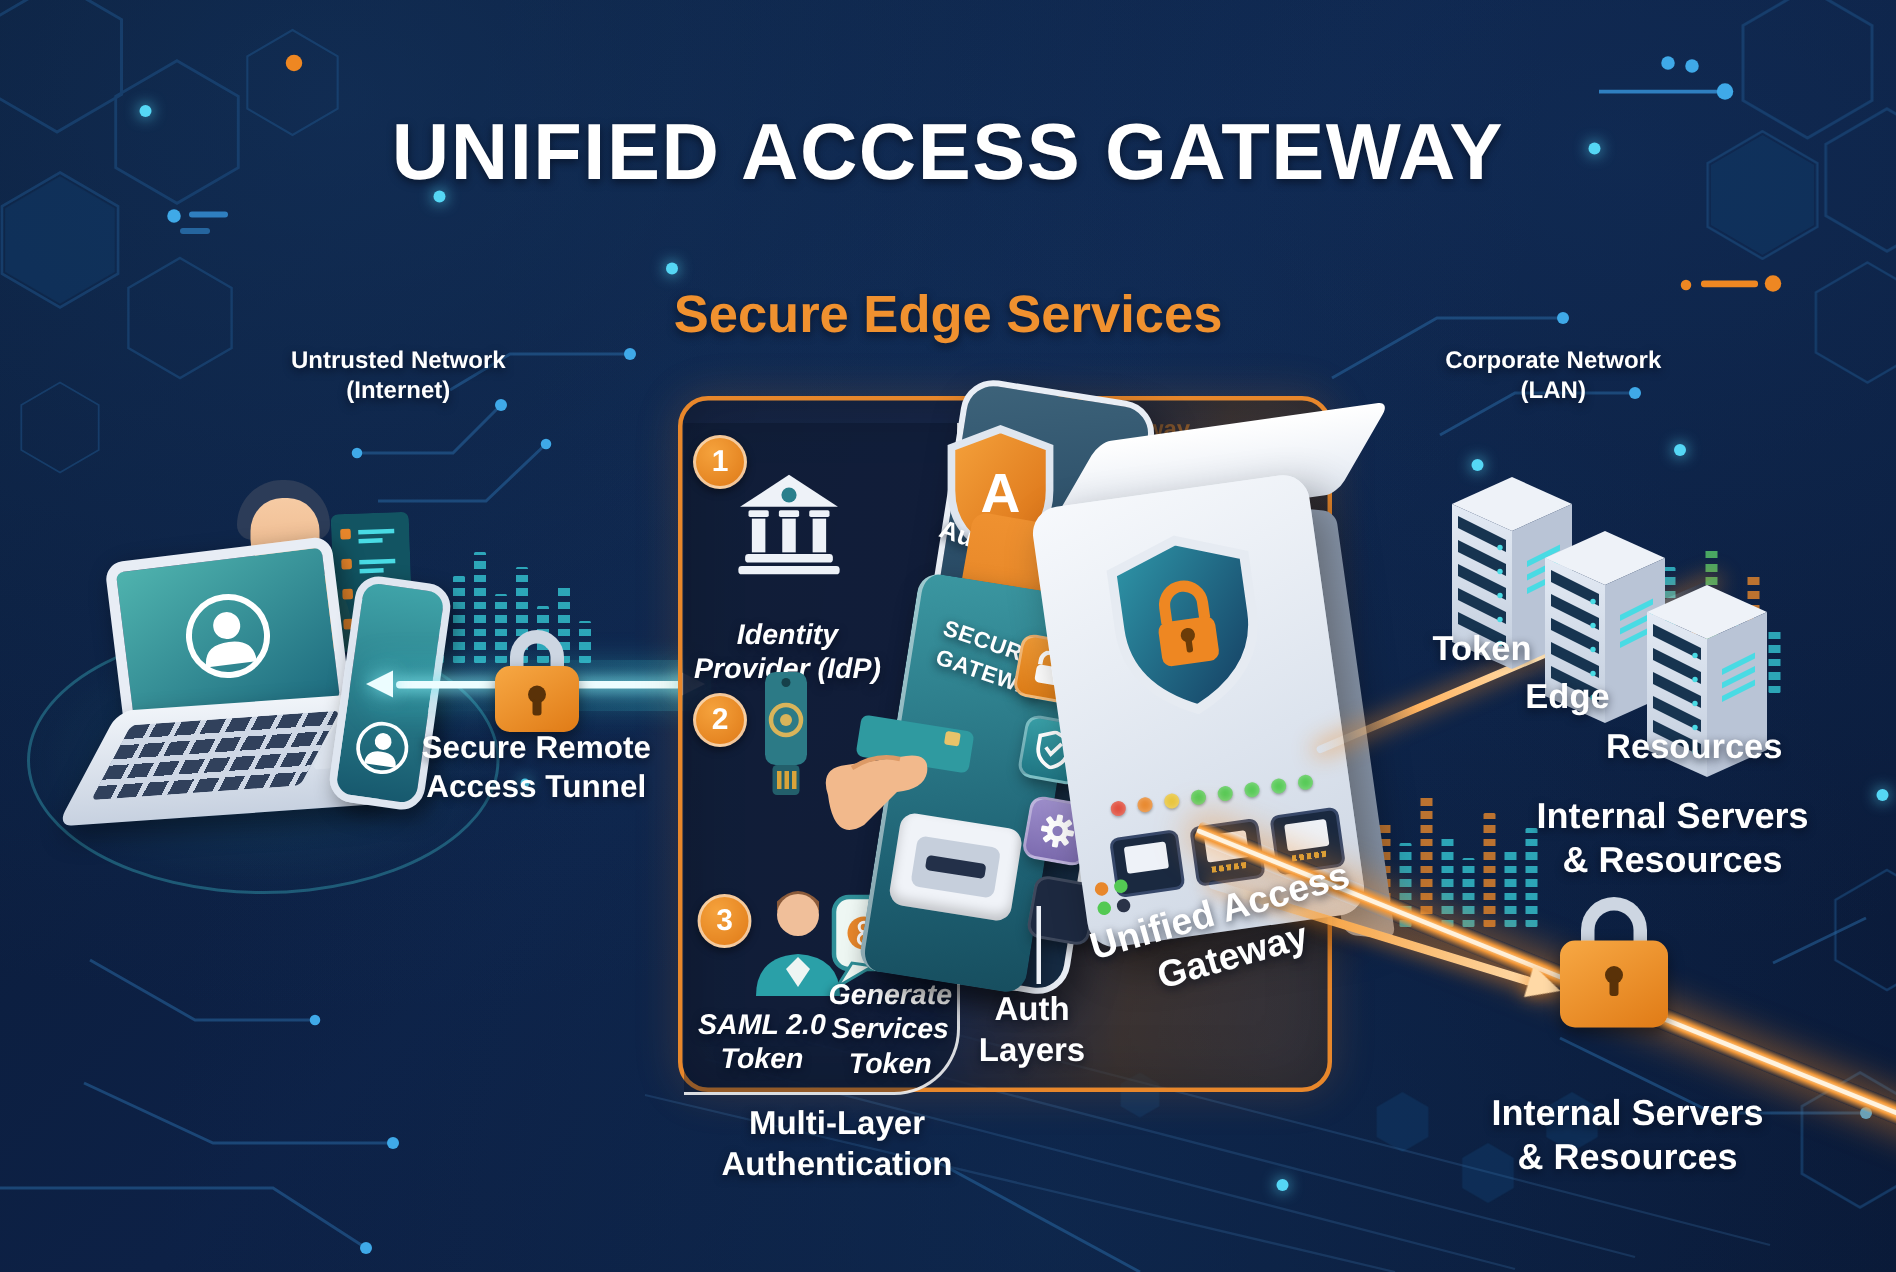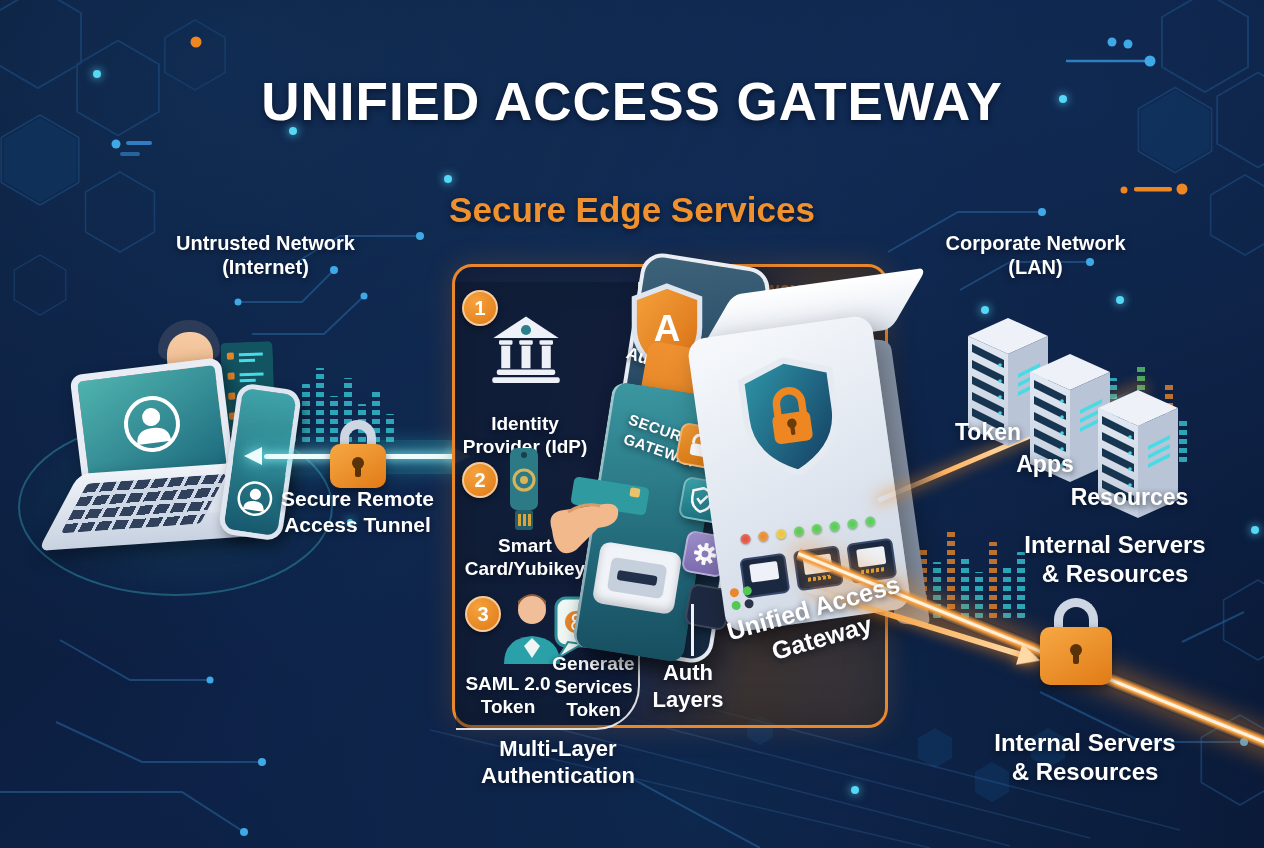--- a/index.html
+++ b/index.html
@@ -18,21 +18,21 @@
     font-weight:bold; color:#fff; white-space:pre-line; text-align:center;
     line-height:1.22; text-shadow:0 2px 6px rgba(4,10,24,.65);
   }
   .orange { color:#F0912F;margin-top:46px; }
 
   
   .main-title { left:0; right:0; top:70px; font-size:53px; letter-spacing:1px; font-weight:800; }
   .subtitle   { left:0; right:0; top:143px; font-size:35px; }
 
   
-  .zone { font-size:20px; }
+  .zone { font-size:16px; }
   .z-untrusted { left:118px; top:231px; width:295px; }
   .z-dmz       { left:460px; top:231px; width:160px; }
   .z-gateway   { left:678px; top:231px; width:165px; }
   .z-corporate { left:888px; top:231px; width:295px; }
 
   
   .main-panel {
     left:452px; top:264px; width:436px; height:464px;
     border:3px solid #E8872B; border-radius:20px;
     background:linear-gradient(100deg, rgba(23,36,66,.88) 0%, rgba(25,38,70,.85) 46%,
@@ -48,21 +48,21 @@
   }
 
   
   .badge {
     width:36px; height:36px; border-radius:50%;
     background:radial-gradient(circle at 35% 30%, #f5a23c, #df7a18);
     color:#fff; font-weight:bold; font-size:20px;
     display:flex; align-items:center; justify-content:center;
     border:2px solid rgba(255,255,255,.55); box-shadow:0 2px 6px rgba(0,0,0,.45);
   }
-  .step-label { font-size:19px; }
+  .step-label { font-size:19px;font-style:italic; }
 
   
   .tablet {
     left:612px; top:258px; width:130px; height:400px; border-radius:22px;
     transform:rotate(9deg);
     background:linear-gradient(165deg,#3d637a,#20405c 45%,#152a42 90%);
     border:4px solid #e9eef5; box-shadow:8px 10px 24px rgba(0,0,0,.45);
   }
   .orange-strip {
     left:634px; top:348px; width:100px; height:168px; border-radius:10px;
@@ -421,22 +421,20 @@
     <circle cx="18" cy="7" r="3" fill="#16404a"></circle>
     <circle cx="18" cy="32" r="10" fill="none" stroke="#d9b45a" stroke-width="3"></circle>
     <circle cx="18" cy="32" r="4" fill="#d9b45a"></circle>
     <rect x="9" y="62" width="18" height="20" rx="3" fill="#235f6b"></rect>
     <g fill="#d9a43a">
         <rect x="12" y="66" width="3" height="12"></rect>
         <rect x="17" y="66" width="3" height="12"></rect>
         <rect x="22" y="66" width="3" height="12"></rect>
       </g>
   </svg>
-  <div class="abs txt step-label lbl-step" style="left:445px; top:534px">Smart
-Card/Yubikey</div>
 
   <div class="abs badge" style="left:465px; top:596px">3</div>
   <svg class="abs" style="left:496px; top:588px" width="72" height="76" viewBox="0 0 72 76">
     <path d="M22,20 Q36,2 50,20 L50,13 Q36,-1 22,13 Z" fill="#8a5a3a"></path>
     <circle cx="36" cy="22" r="14" fill="#f0bf9a"></circle>
     <path d="M8,76 Q8,50 36,48 Q64,50 64,76 Z" fill="#2aa0a8"></path>
     <polygon points="36,50 28,58 36,70 44,58" fill="#eef5f3"></polygon>
   </svg>
   <svg class="abs" style="left:548px; top:596px" width="96" height="64" viewBox="0 0 96 64">
     <rect x="8" y="2" width="86" height="48" rx="10" fill="#eef7f3" stroke="#2f8f98" stroke-width="3"></rect>
@@ -608,21 +606,21 @@
     <use href="#srv"></use>
   </svg>
   <svg class="abs" style="left:1020px; top:344px" width="100" height="150" viewBox="0 0 96 150">
       <use href="#srv"></use>
     </svg>
   <svg class="abs" style="left:1088px; top:380px" width="100" height="150" viewBox="0 0 96 150">
       <use href="#srv"></use>
     </svg>
 
   <div class="abs txt lbl-servers" style="left:938px; top:418px; width:100px">Token</div>
-  <div class="abs txt lbl-servers" style="left:995px; top:450px; width:100px">Apps</div>
+  <div class="abs txt lbl-servers" style="left:995px; top:450px; width:100px">Edge</div>
   <div class="abs txt lbl-servers" style="left:1062px; top:483px; width:135px">Resources</div>
 
   <div class="abs txt lbl-internal" style="left:1015px; top:530px; width:200px">Internal Servers
 &amp; Resources</div>
 
   <div class="abs padlock" style="left:1040px; top:598px">
     <div class="shackle" style="width:44px; height:32px"></div>
     <div class="lockbody" style="width:72px; height:58px; margin-top:-3px">
         <div class="keyhole"></div>
       </div>

